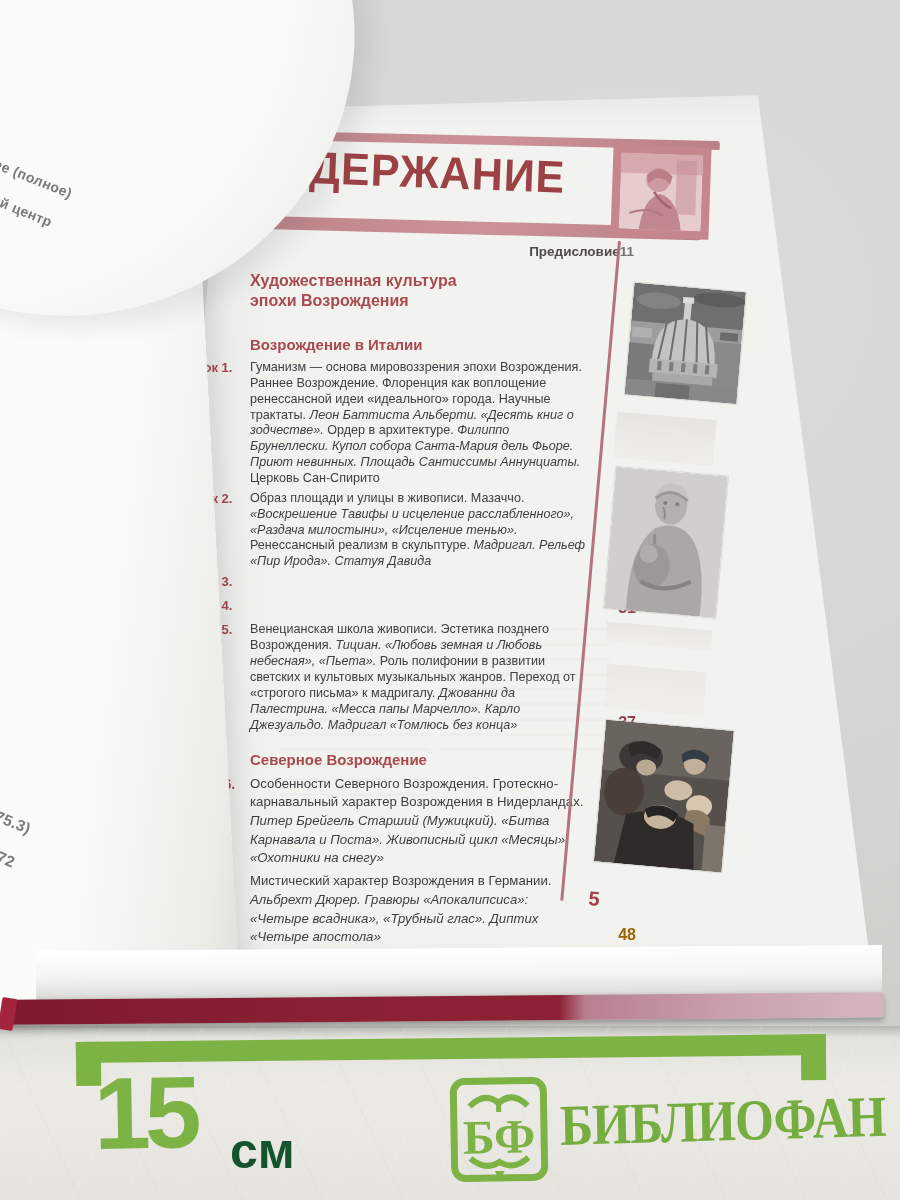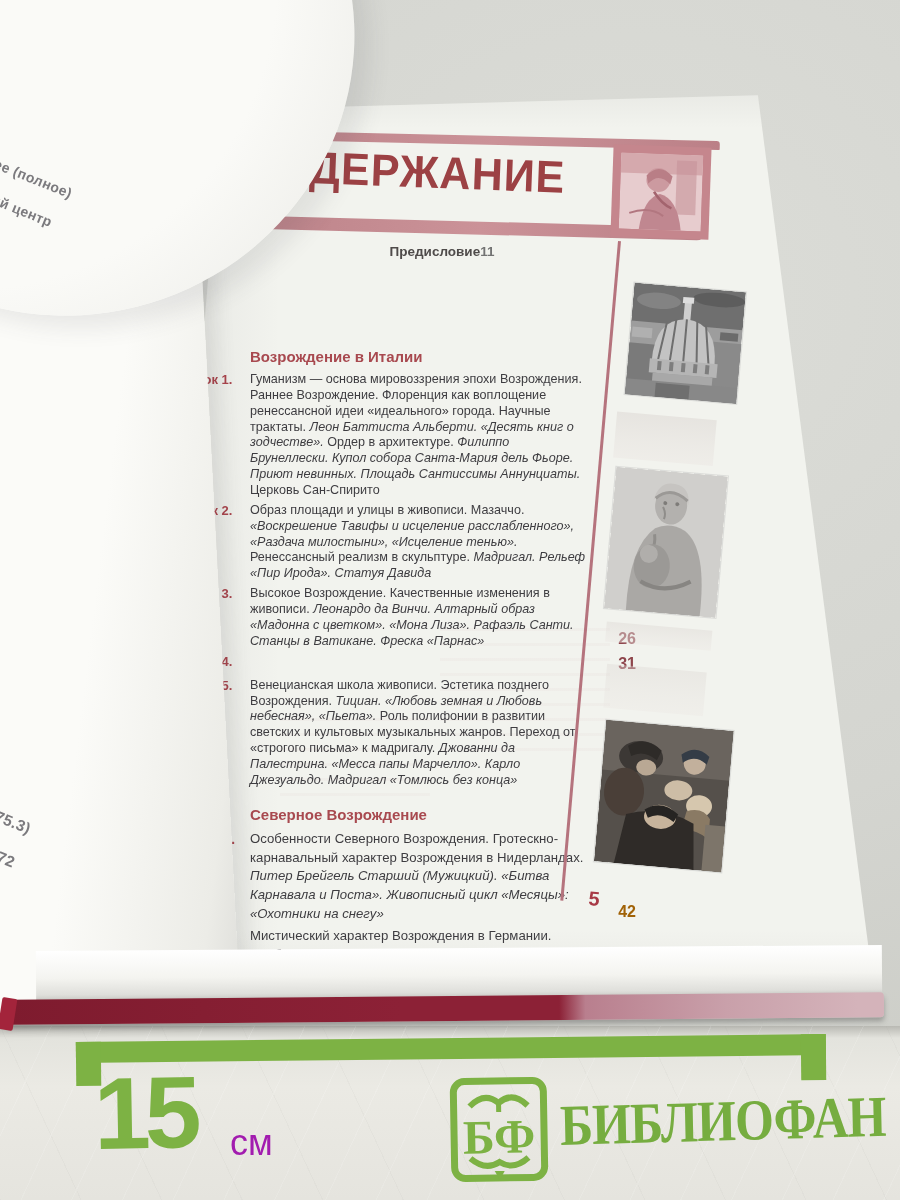--- a/index.html
+++ b/index.html
@@ -28,27 +28,27 @@
   .stripe.s1{left:20px;top:4px;width:500px;height:9px;border-radius:8px 8px 3px 14px;transform:rotate(-0.9deg);}
   .stripe.s2{left:8px;top:90px;width:502px;height:13px;border-radius:10px 4px 12px 4px;transform:rotate(-0.7deg);}
   .page-big-title{position:absolute;left:46px;top:18px;font-size:43px;font-weight:bold;
       color:#9c4144;letter-spacing:1px;transform:scaleY(1.05);white-space:nowrap;}
 
   .portrait{position:absolute;left:472px;top:58px;width:98px;height:92px;background:#c5868d;
       padding:8px;box-sizing:border-box;transform:rotate(2deg);}
   .portrait svg{display:block;width:100%;height:100%;}
 
   .preface-row{position:absolute;left:110px;top:156px;width:384px;display:flex;
-      justify-content:center;font-weight:bold;font-size:13.5px;color:#4f4b4a;}
+      justify-content:flex-end;font-weight:bold;font-size:13.5px;color:#4f4b4a;}
   .preface-row .pnum{color:#737373;}
   .part-title{position:absolute;left:110px;top:183px;font-weight:bold;font-size:16px;
       line-height:1.25;color:#a8494f;white-space:pre-line;}
 
   .toc-body{position:absolute;left:48px;top:247px;width:448px;display:flex;
-      flex-direction:column;gap:4px;margin-top:12px;}
+      flex-direction:column;gap:4px;}
   .sec-title{margin:1px 0 3px 62px;font-weight:bold;font-size:15px;color:#a8494f;}
   .sec-title:not(:first-child){margin-top:13px;}
   .toc-row{display:flex;font-size:12.6px;line-height:1.26;color:#3e3d41;}
   .toc-row .lbl{flex:none;width:62px;font-weight:bold;color:#a8434b;font-size:13px;}
   .toc-row .txt{flex:none;width:336px;}
   .toc-row .txt em{font-style:italic;}
   .toc-row .num{flex:1;text-align:right;align-self:flex-end;font-weight:bold;
       font-size:16px;color:#8e454c;}
   .toc-row.large{font-size:13.2px;line-height:1.42;}
   .toc-row.large .lbl{font-size:13.8px;}
@@ -96,21 +96,21 @@
   .cover-nub{position:absolute;left:0;top:998px;width:15px;height:32px;background:#a3243b;
       transform:rotate(9deg);border-radius:2px;}
 
   
   .ruler{position:absolute;left:70px;top:1032px;width:762px;height:52px;transform:rotate(-0.6deg);}
   .ruler .bar{position:absolute;left:6px;top:6px;width:750px;height:21px;background:#7db244;}
   .ruler .leg-l{position:absolute;left:6px;top:6px;width:25px;height:44px;background:#7db244;}
   .ruler .leg-r{position:absolute;left:731px;top:6px;width:25px;height:46px;background:#7db244;}
   .ruler-number{position:absolute;left:94px;top:1062px;font-size:102px;font-weight:bold;
       color:#7db244;letter-spacing:-6px;line-height:1;transform:rotate(-1deg);}
-  .ruler-unit{position:absolute;left:230px;top:1122px;font-size:36px;font-weight:normal;color:#a21caf;}
+  .ruler-unit{position:absolute;left:230px;top:1122px;font-size:50px;font-weight:bold;color:#14532d;}
   .logo-icon{position:absolute;left:448px;top:1076px;width:102px;height:108px;transform:rotate(-1deg);}
   .logo-icon svg{display:block;width:100%;height:100%;}
   .logo-name{position:absolute;left:560px;top:1092px;font-family:"Liberation Serif",serif;
       font-weight:bold;font-size:58px;color:#76ad40;letter-spacing:-1px;white-space:nowrap;
       transform:scaleX(0.86) rotate(-1.4deg);transform-origin:left center;}
 </style>
 </head>
 <body>
 
 <div class="stage">
@@ -139,36 +139,37 @@
         <path d="M34 38 Q42 50 52 54" stroke="#a3646e" stroke-width="2.5" fill="none"></path>
         <path d="M10 60 Q30 52 44 62" stroke="#b27780" stroke-width="2" fill="none"></path>
       </svg>
     </div>
 
     <div class="preface-row">
       <span>Предисловие</span>
       <span class="pnum">11</span>
     </div>
 
+    <div class="part-title">Художественная культура
+эпохи Возрождения</div>
 
     <div class="toc-body">
         <div class="sec-title">Возрождение в Италии</div>
         <div class="toc-row">
           <span class="lbl">Урок 1.</span>
           <span class="txt"><span>Гуманизм — основа мировоззрения эпохи Возрождения. Раннее Возрождение. Флоренция как воплощение ренессансной идеи «идеального» города. Научные трактаты. </span><em>Леон Баттиста Альберти. «Десять книг о зодчестве».</em><span> Ордер в архитектуре. </span><em>Филиппо Брунеллески. Купол собора Санта-Мария дель Фьоре. Приют невинных. Площадь Сантиссимы Аннунциаты.</em><span> Церковь Сан-Спирито</span></span>
           <span class="num">16</span>
         </div>
         <div class="toc-row">
           <span class="lbl">Урок 2.</span>
           <span class="txt"><span>Образ площади и улицы в живописи. Мазаччо. </span><em>«Воскрешение Тавифы и исцеление расслабленного», «Раздача милостыни», «Исцеление тенью».</em><span> Ренессансный реализм в скульптуре. </span><em>Мадригал. Рельеф «Пир Ирода». Статуя Давида</em></span>
           <span class="num">22</span>
         </div>
         <div class="toc-row">
           <span class="lbl">Урок 3.</span>
-          <span class="txt"><span>Высокое Возрождение. Качественные изменения в живописи. </span><em>Леонардо да Винчи. Алтарный образ «Мадонна с цветком». «Мона Лиза». Рафаэль Санти. Станцы в Ватикане. Фреска «Парнас»</em></span>
           <span class="num">26</span>
         </div>
         <div class="toc-row">
           <span class="lbl">Урок 4.</span>
           <span class="num">31</span>
         </div>
         <div class="toc-row">
           <span class="lbl">Урок 5.</span>
           <span class="txt"><span>Венецианская школа живописи. Эстетика позднего Возрождения. </span><em>Тициан. «Любовь земная и Любовь небесная», «Пьета».</em><span> Роль полифонии в развитии светских и культовых музыкальных жанров. Переход от «строгого письма» к мадригалу. </span><em>Джованни да Палестрина. «Месса папы Марчелло». Карло Джезуальдо. Мадригал «Томлюсь без конца»</em></span>
           <span class="num">37</span>

